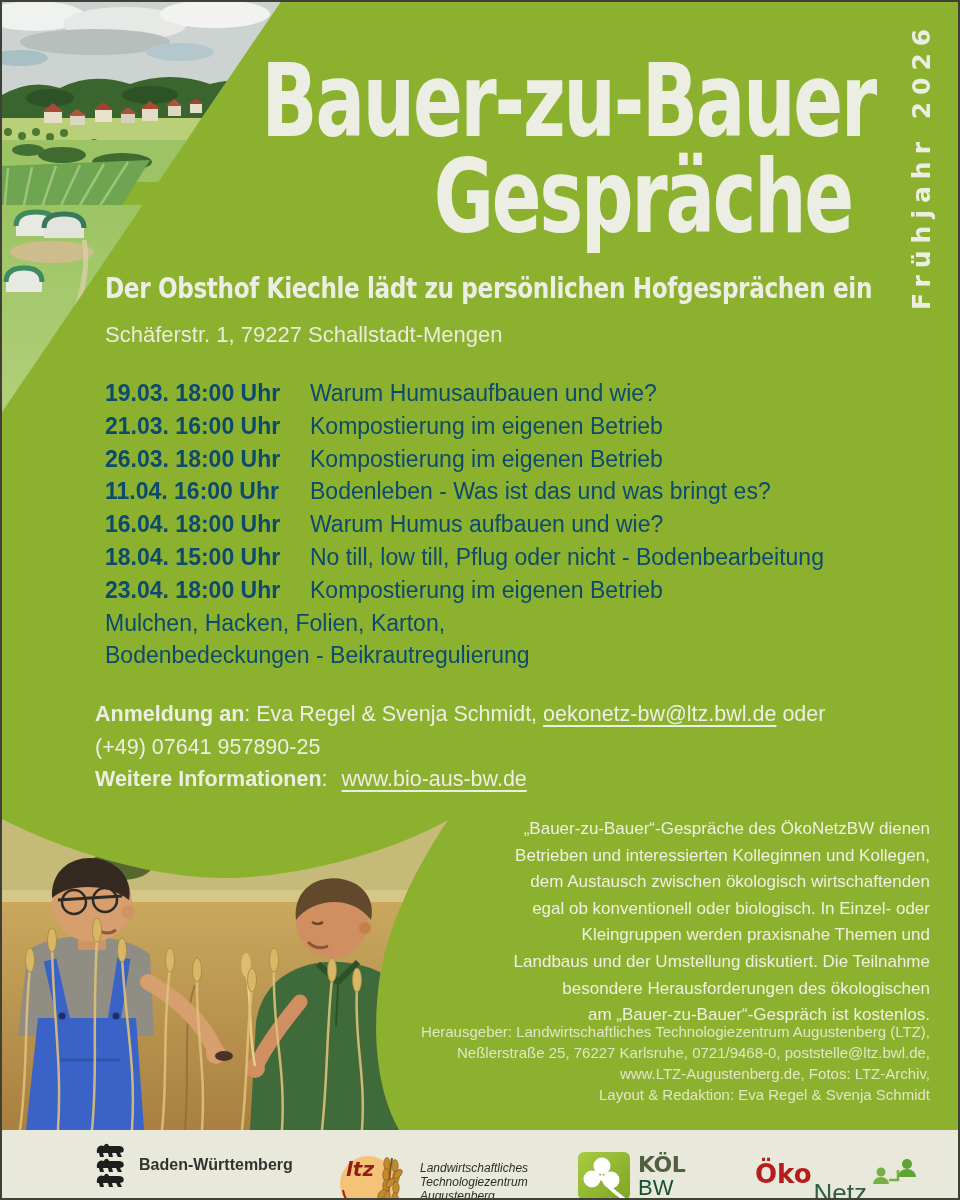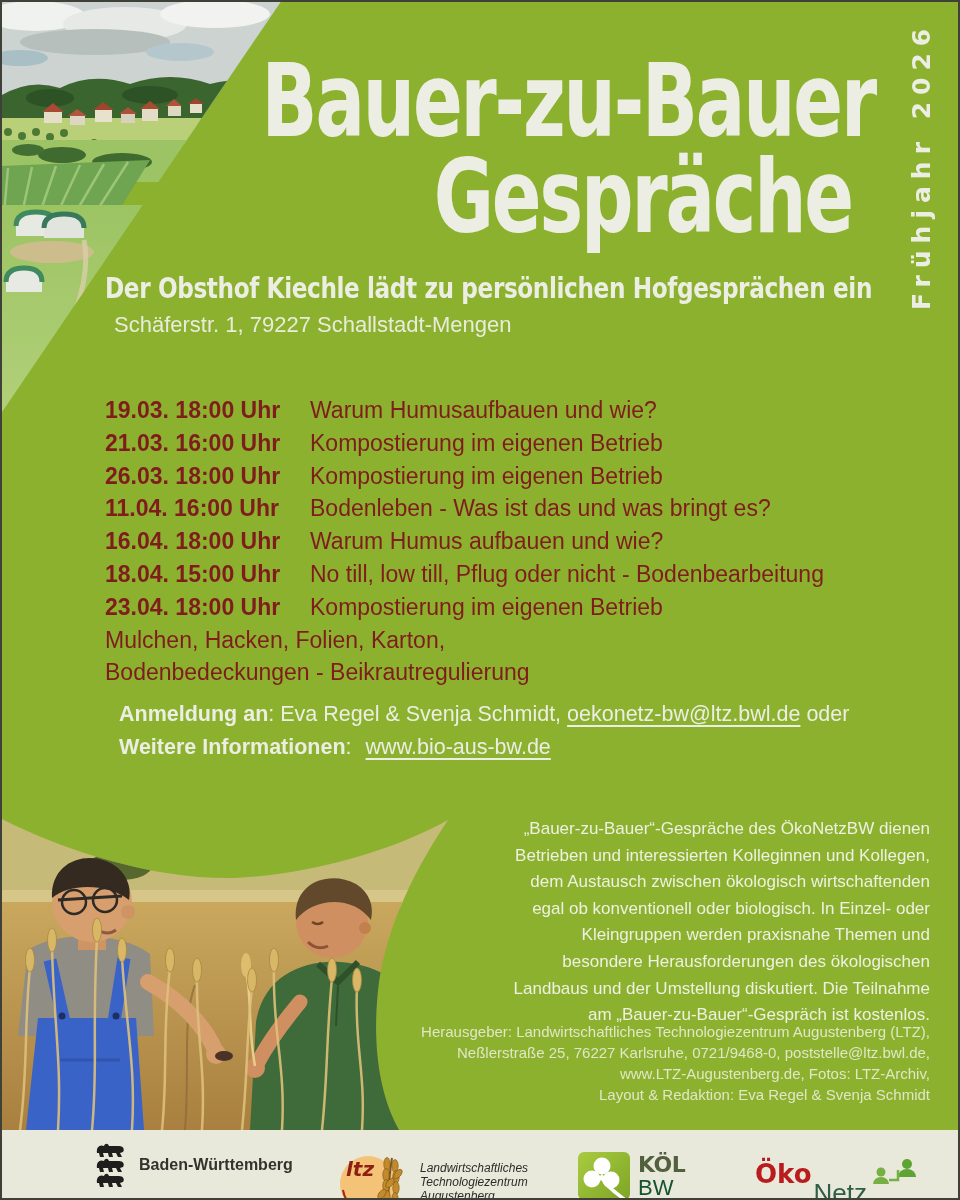--- a/index.html
+++ b/index.html
@@ -19,28 +19,28 @@
   .edition{
     position:absolute;top:36px;right:24px;height:274px;z-index:5;
     writing-mode:vertical-rl;transform:rotate(180deg);
     font-family:"DejaVu Sans",sans-serif;font-weight:bold;font-size:25px;
     letter-spacing:7px;color:#edeee3;white-space:nowrap;
   }
   .subtitle{
     position:absolute;top:271px;left:105px;z-index:5;white-space:nowrap;
     font-size:29px;letter-spacing:-.5px;transform:scaleX(.8);transform-origin:top left;
   }
-  .address{position:absolute;top:312px;left:105px;z-index:5;font-size:22px;color:#e9ecdb;margin-left:9px;}
-  
-  .schedule{position:absolute;top:394px;left:105px;z-index:5;font-size:23px;line-height:32.8px;color:#7f1d1d;}
+  .address{position:absolute;top:322px;left:105px;z-index:5;font-size:22px;color:#e9ecdb;}
+  
+  .schedule{position:absolute;top:377px;left:105px;z-index:5;font-size:23px;line-height:32.8px;color:#0c4a6e;}
   .srow{display:flex;}
   .sdt{flex:none;width:205px;font-weight:bold;}
   .stopic{white-space:nowrap;}
   
-  .contact{position:absolute;top:698px;left:119px;z-index:5;font-size:21.5px;line-height:32.5px;color:#edeee3;}
+  .contact{position:absolute;top:698px;left:95px;z-index:5;font-size:21.5px;line-height:32.5px;color:#edeee3;}
   .contact b{font-weight:bold;}
   .lnk{text-decoration:underline;text-underline-offset:4px;text-decoration-thickness:1.5px;cursor:pointer;}
   .gap{display:inline-block;width:14px;}
   
   .about{position:absolute;top:816px;right:30px;z-index:5;text-align:right;font-size:17px;line-height:26.6px;color:#eef0e1;}
   
   .imprint{position:absolute;top:1021px;right:30px;z-index:5;text-align:right;font-size:15px;line-height:21px;color:rgba(238,240,225,.85);}
   
   .footer{position:absolute;left:0;right:0;bottom:0;height:70px;background:#e9e9db;z-index:10;}
   .logo{position:absolute;display:flex;align-items:center;}
@@ -279,31 +279,32 @@
     <div class="srow">
       <span class="stopic">
           <div>Mulchen, Hacken, Folien, Karton,</div>
           <div>Bodenbedeckungen - Beikrautregulierung</div>
         </span>
     </div>
   </div>
 
   <div class="contact">
     <div><b>Anmeldung an</b><span>: Eva Regel &amp; Svenja Schmidt, </span><span class="lnk">oekonetz-bw@ltz.bwl.de</span><span> oder</span></div>
+    <div>(+49) 07641 957890-25</div>
     <div><b>Weitere Informationen</b><span>:</span><span class="gap"></span><span class="lnk">www.bio-aus-bw.de</span></div>
   </div>
 
   <div class="about">
     <div>„Bauer-zu-Bauer“-Gespräche des ÖkoNetzBW dienen</div>
     <div>Betrieben und interessierten Kolleginnen und Kollegen,</div>
     <div>dem Austausch zwischen ökologisch wirtschaftenden</div>
     <div>egal ob konventionell oder biologisch. In Einzel- oder</div>
     <div>Kleingruppen werden praxisnahe Themen und</div>
+    <div>Landbaus und der Umstellung diskutiert. Die Teilnahme</div>
     <div>besondere Herausforderungen des ökologischen</div>
-    <div>Landbaus und der Umstellung diskutiert. Die Teilnahme</div>
     <div>am „Bauer-zu-Bauer“-Gespräch ist kostenlos.</div>
   </div>
 
   <div class="imprint">
     <div>Herausgeber: Landwirtschaftliches Technologiezentrum Augustenberg (LTZ),</div>
     <div>Neßlerstraße 25, 76227 Karlsruhe, 0721/9468-0, poststelle@ltz.bwl.de,</div>
     <div>www.LTZ-Augustenberg.de, Fotos: LTZ-Archiv,</div>
     <div>Layout &amp; Redaktion: Eva Regel &amp; Svenja Schmidt</div>
   </div>
 

